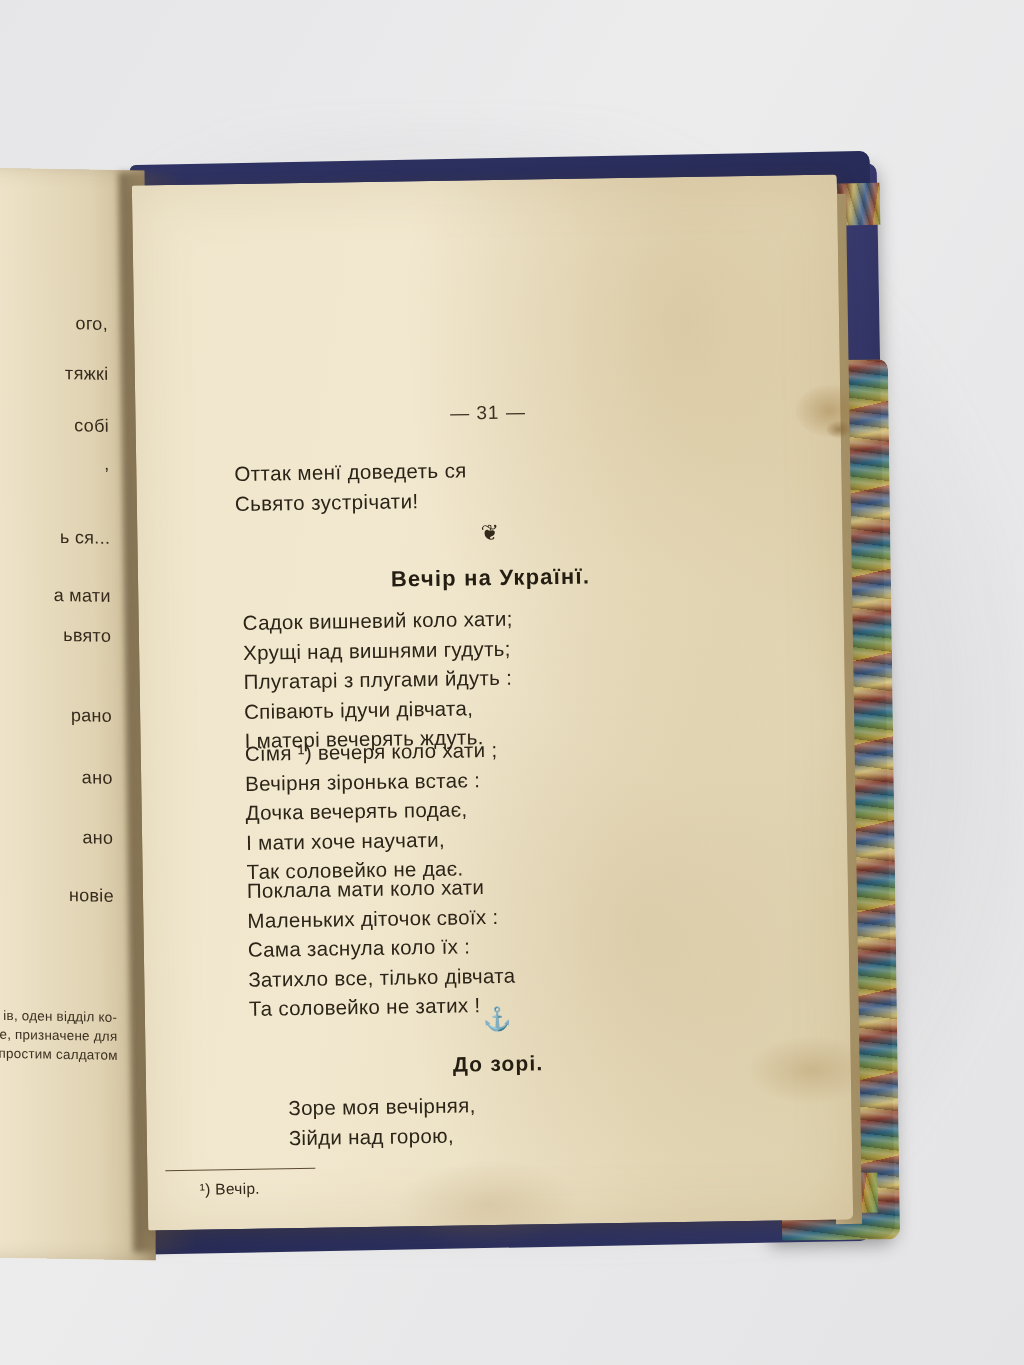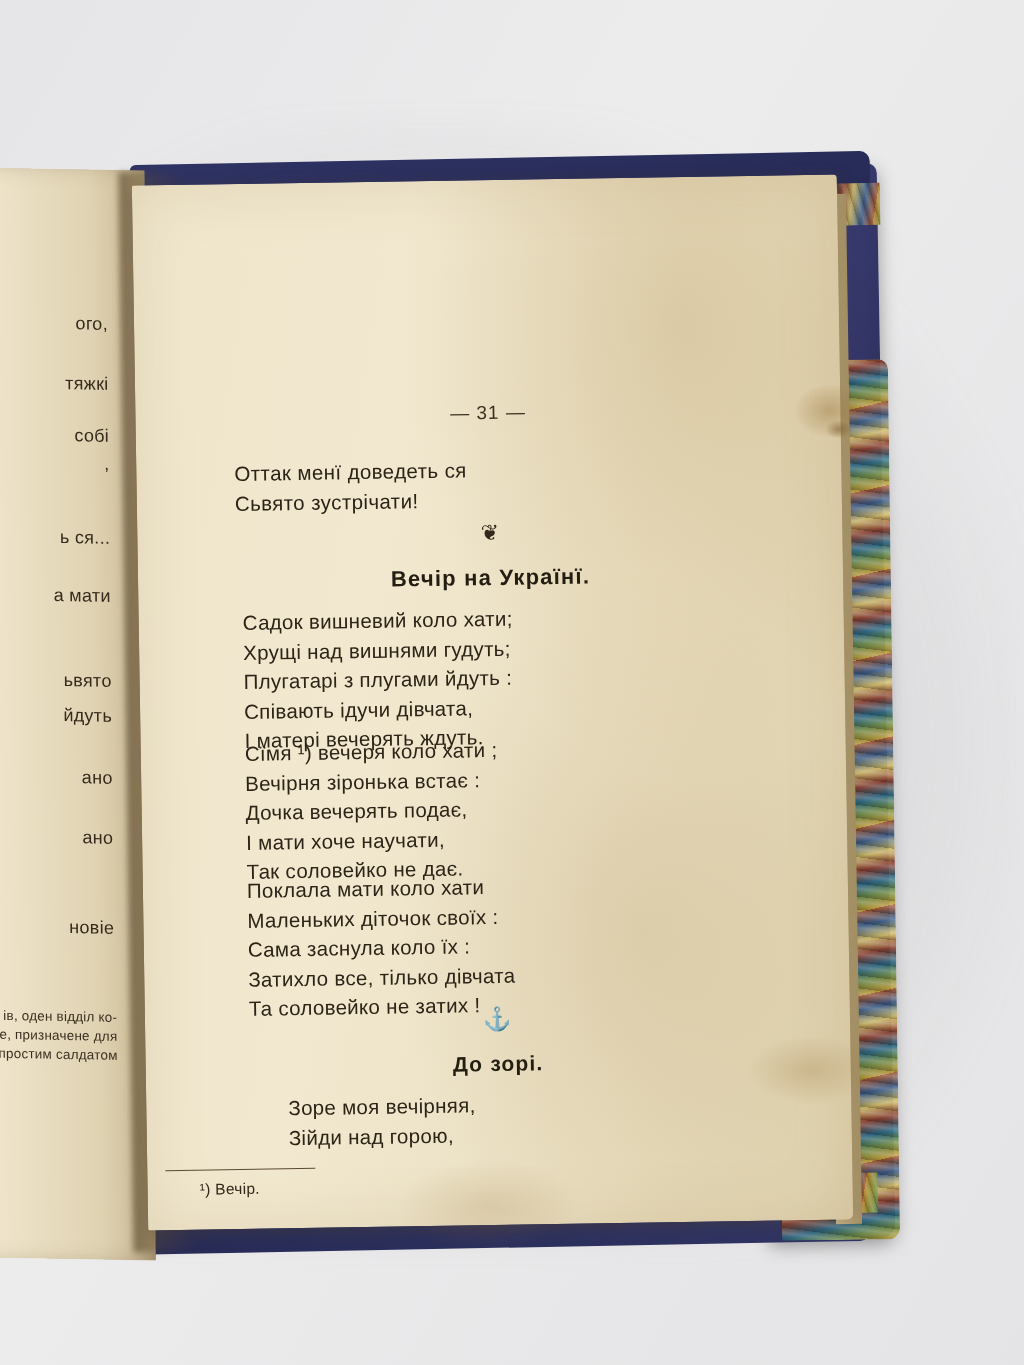--- a/index.html
+++ b/index.html
@@ -284,30 +284,30 @@
     <div class="cover-bottom"></div>
 
     <div class="marble marble-top"></div>
     <div class="marble marble-right"></div>
     <div class="marble marble-bottom"></div>
 
     <div class="page-left"></div>
 
     <div class="left-text">
       <div class="lt" style="top:128px">ого,</div>
-      <div class="lt" style="top:188px">тяжкі</div>
-      <div class="lt" style="top:240px">собі</div>
+      <div class="lt" style="top:178px">тяжкі</div>
+      <div class="lt" style="top:230px">собі</div>
       <div class="lt" style="top:268px">,</div>
       <div class="lt" style="top:342px">ь ся...</div>
       <div class="lt" style="top:400px">а мати</div>
-      <div class="lt" style="top:485px">ьвято</div>
-      <div class="lt" style="top:520px">йдуть</div>
+      <div class="lt" style="top:440px">ьвято</div>
+      <div class="lt" style="top:520px">рано</div>
       <div class="lt" style="top:582px">ано</div>
       <div class="lt" style="top:642px">ано</div>
-      <div class="lt" style="top:732px">новіе</div>
+      <div class="lt" style="top:700px">новіе</div>
 
       <div class="left-foot" style="top:838px">ів, оден відділ ко-</div>
       <div class="left-foot" style="top:857px">е, призначене для</div>
       <div class="left-foot" style="top:876px">простим салдатом</div>
     </div>
 
     <div class="gutter"></div>
 
     <div class="page-right-edge"></div>
     <div class="page-right">

